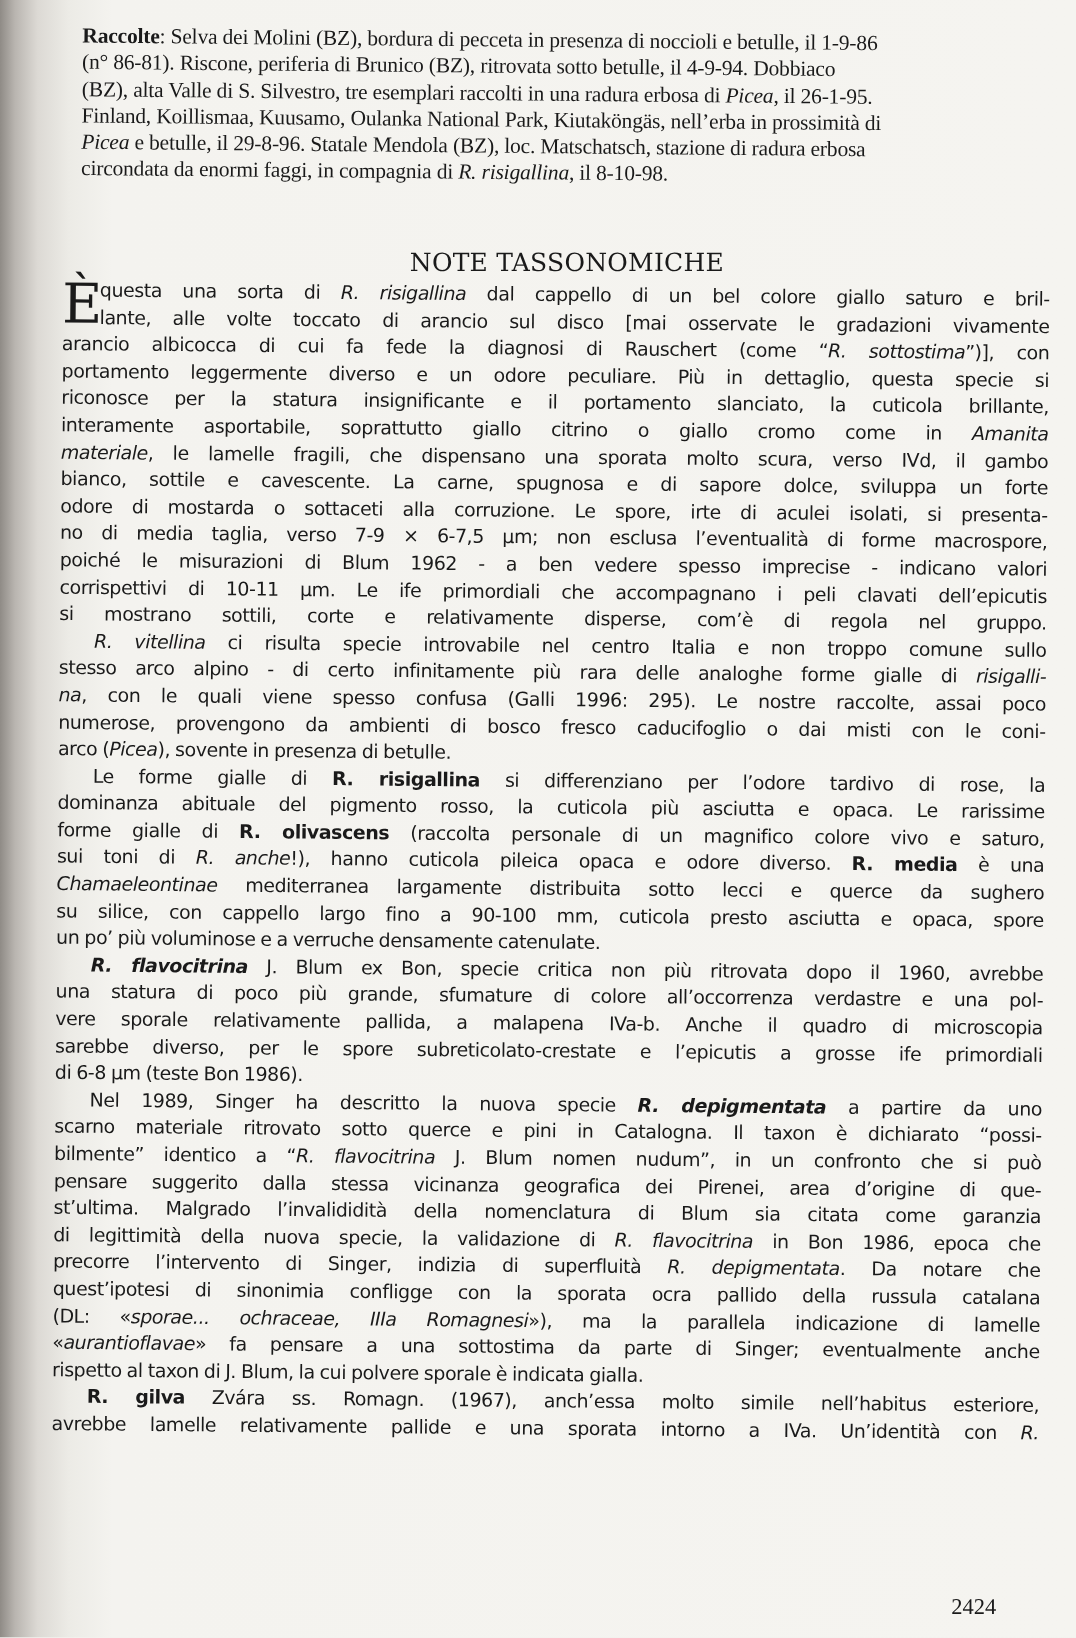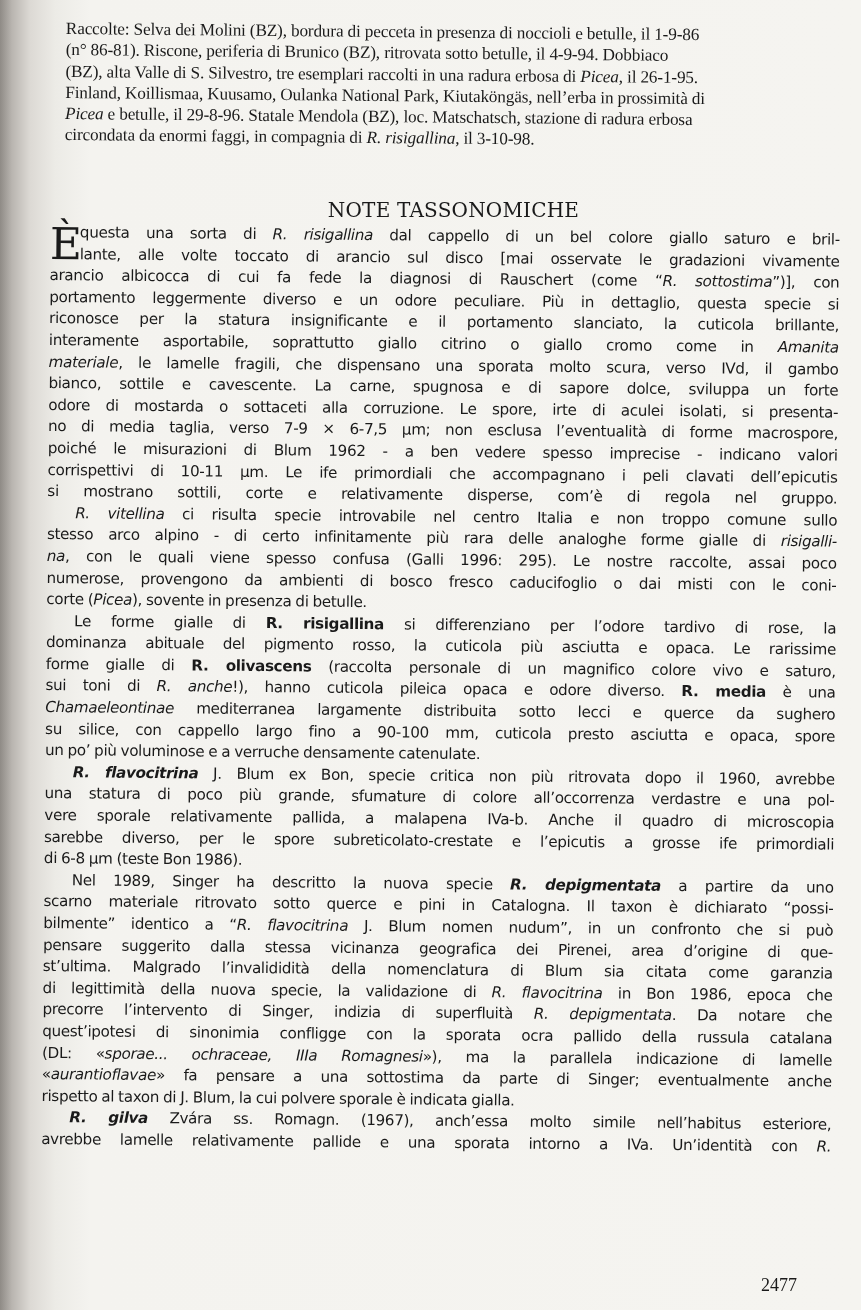--- a/index.html
+++ b/index.html
@@ -19,21 +19,21 @@
   }
   .raccolte {
     top: 18px;
     font-family: "Liberation Serif", serif;
     font-size: 17.2px;
     line-height: 21.3px;
     letter-spacing: -0.15px;
     transform: rotate(0.55deg);
     transform-origin: left top;
   }
-  .raccolte b { font-weight: normal; }
+  .raccolte b { font-weight: bold; }
   .line { display: block; white-space: nowrap; }
   .heading {
     position: absolute; top: 198px; left: 0; width: 857px; text-align: center;
     font-family: "DejaVu Serif", serif;
     font-size: 20px; letter-spacing: 0.2px; color: #1a1a1a;
     padding-left: 50px; box-sizing: border-box;
   }
   .body {
     top: 222px; left: 50px; width: 790px;
     font-family: "DejaVu Sans", sans-serif;
@@ -65,21 +65,21 @@
 <body>
 
 <div class="page">
 
   <div class="col raccolte">
     <span class="line"><b>Raccolte</b><span>: Selva dei Molini (BZ), bordura di pecceta in presenza di noccioli e betulle, il 1-9-86</span></span>
     <span class="line">(n° 86-81). Riscone, periferia di Brunico (BZ), ritrovata sotto betulle, il 4-9-94. Dobbiaco</span>
     <span class="line"><span>(BZ), alta Valle di S. Silvestro, tre esemplari raccolti in una radura erbosa di </span><i>Picea</i><span>, il 26-1-95.</span></span>
     <span class="line">Finland, Koillismaa, Kuusamo, Oulanka National Park, Kiutaköngäs, nell’erba in prossimità di</span>
     <span class="line"><i>Picea</i><span> e betulle, il 29-8-96. Statale Mendola (BZ), loc. Matschatsch, stazione di radura erbosa</span></span>
-    <span class="line"><span>circondata da enormi faggi, in compagnia di </span><i>R. risigallina</i><span>, il 3-10-98.</span></span>
+    <span class="line"><span>circondata da enormi faggi, in compagnia di </span><i>R. risigallina</i><span>, il 8-10-98.</span></span>
   </div>
 
   <div class="heading">NOTE TASSONOMICHE</div>
 
   <div class="col body">
 
     <div class="dropcap-wrap">
       <span class="dropcap">È</span>
       <span class="line dc-line"><span>questa una sorta di </span><i>R. risigallina</i><span> dal cappello di un bel colore giallo saturo e bril-</span></span>
       <span class="line dc-line">lante, alle volte toccato di arancio sul disco [mai osservate le gradazioni vivamente</span>
@@ -95,21 +95,21 @@
       <span class="line">corrispettivi di 10-11 µm. Le ife primordiali che accompagnano i peli clavati dell’epicutis</span>
       <span class="line">si mostrano sottili, corte e relativamente disperse, com’è di regola nel gruppo.</span>
       <span class="line last"></span>
     </div>
 
     <div style="margin-top:-21.6px">
       <span class="line ind"><i>R. vitellina</i><span> ci risulta specie introvabile nel centro Italia e non troppo comune sullo</span></span>
       <span class="line"><span>stesso arco alpino - di certo infinitamente più rara delle analoghe forme gialle di </span><i>risigalli-</i></span>
       <span class="line"><i>na</i><span>, con le quali viene spesso confusa (Galli 1996: 295). Le nostre raccolte, assai poco</span></span>
       <span class="line">numerose, provengono da ambienti di bosco fresco caducifoglio o dai misti con le coni-</span>
-      <span class="line last"><span>corte (</span><i>Picea</i><span>), sovente in presenza di betulle.</span></span>
+      <span class="line last"><span>arco (</span><i>Picea</i><span>), sovente in presenza di betulle.</span></span>
     </div>
 
     <div>
       <span class="line ind"><span>Le forme gialle di </span><b>R. risigallina</b><span> si differenziano per l’odore tardivo di rose, la</span></span>
       <span class="line">dominanza abituale del pigmento rosso, la cuticola più asciutta e opaca. Le rarissime</span>
       <span class="line"><span>forme gialle di </span><b>R. olivascens</b><span> (raccolta personale di un magnifico colore vivo e saturo,</span></span>
       <span class="line"><span>sui toni di </span><i>R. anche</i><span>!), hanno cuticola pileica opaca e odore diverso. </span><b>R. media</b><span> è una</span></span>
       <span class="line"><i>Chamaeleontinae</i><span> mediterranea largamente distribuita sotto lecci e querce da sughero</span></span>
       <span class="line">su silice, con cappello largo fino a 90-100 mm, cuticola presto asciutta e opaca, spore</span>
       <span class="line last">un po’ più voluminose e a verruche densamente catenulate.</span>
@@ -131,19 +131,19 @@
       <span class="line">st’ultima. Malgrado l’invalididità della nomenclatura di Blum sia citata come garanzia</span>
       <span class="line"><span>di legittimità della nuova specie, la validazione di </span><i>R. flavocitrina</i><span> in Bon 1986, epoca che</span></span>
       <span class="line"><span>precorre l’intervento di Singer, indizia di superfluità </span><i>R. depigmentata</i><span>. Da notare che</span></span>
       <span class="line">quest’ipotesi di sinonimia confligge con la sporata ocra pallido della russula catalana</span>
       <span class="line"><span>(DL: «</span><i>sporae... ochraceae, IIIa Romagnesi</i><span>»), ma la parallela indicazione di lamelle</span></span>
       <span class="line"><span>«</span><i>aurantioflavae</i><span>» fa pensare a una sottostima da parte di Singer; eventualmente anche</span></span>
       <span class="line last">rispetto al taxon di J. Blum, la cui polvere sporale è indicata gialla.</span>
     </div>
 
     <div>
-      <span class="line ind"><b style="font-style:italic">R. gilva</b><span> Zvára ss. Romagn. (1967), anch’essa molto simile nell’habitus esteriore,</span></span>
+      <span class="line ind"><b style="">R. gilva</b><span> Zvára ss. Romagn. (1967), anch’essa molto simile nell’habitus esteriore,</span></span>
       <span class="line"><span>avrebbe lamelle relativamente pallide e una sporata intorno a IVa. Un’identità con </span><i>R.</i></span>
     </div>
   </div>
 
-  <div class="pageno">2477</div>
+  <div class="pageno">2424</div>
 </div>
 
 </body></html>

